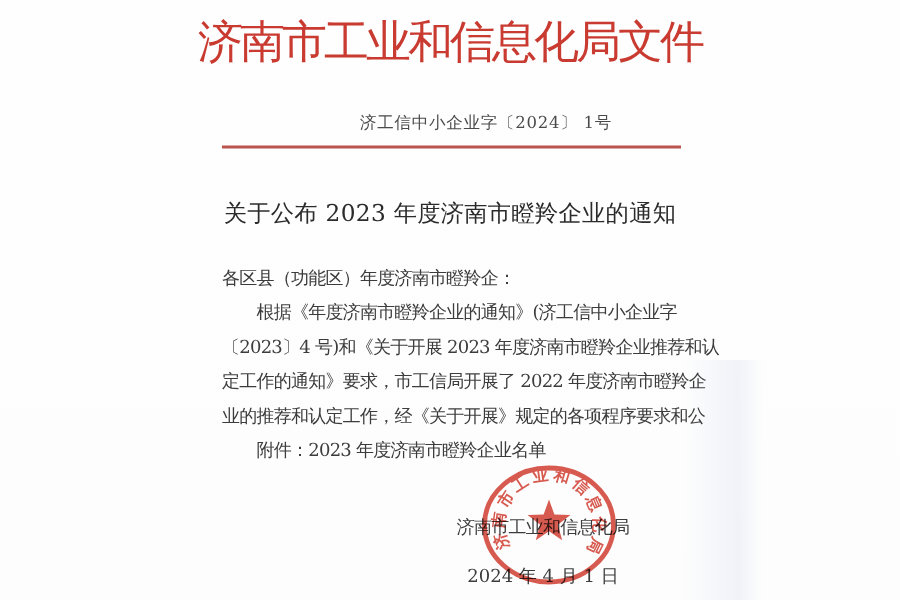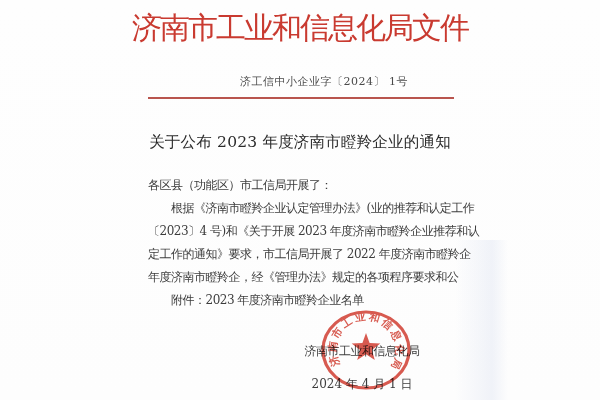--- a/index.html
+++ b/index.html
@@ -57,25 +57,25 @@
 
   <div class="header-title">济南市工业和信息化局文件</div>
 
   <div class="doc-number">济工信中小企业字〔2024〕 1号</div>
 
   <div class="red-line"></div>
 
   <div class="notice-title">关于公布 2023 年度济南市瞪羚企业的通知</div>
 
   <div class="body-text">
-    <div class="line">各区县（功能区）市工信局开展了：</div>
-    <div class="line indent">根据《济南市瞪羚企业认定管理办法》(业的推荐和认定工作</div>
+    <div class="line">各区县（功能区）年度济南市瞪羚企：</div>
+    <div class="line indent">根据《年度济南市瞪羚企业的通知》(济工信中小企业字</div>
     <div class="line">〔2023〕4 号)和《关于开展 2023 年度济南市瞪羚企业推荐和认</div>
     <div class="line">定工作的通知》要求，市工信局开展了 2022 年度济南市瞪羚企</div>
-    <div class="line">年度济南市瞪羚企，经《管理办法》规定的各项程序要求和公</div>
+    <div class="line">业的推荐和认定工作，经《关于开展》规定的各项程序要求和公</div>
     <div class="line indent">附件：2023 年度济南市瞪羚企业名单</div>
   </div>
 
   <div class="signature-block">
     <div class="signature-org">济南市工业和信息化局</div>
     <div class="signature-date">2024 年 4 月 1 日</div>
   </div>
 
   <svg class="seal" viewBox="0 0 96 86">
     <defs>

